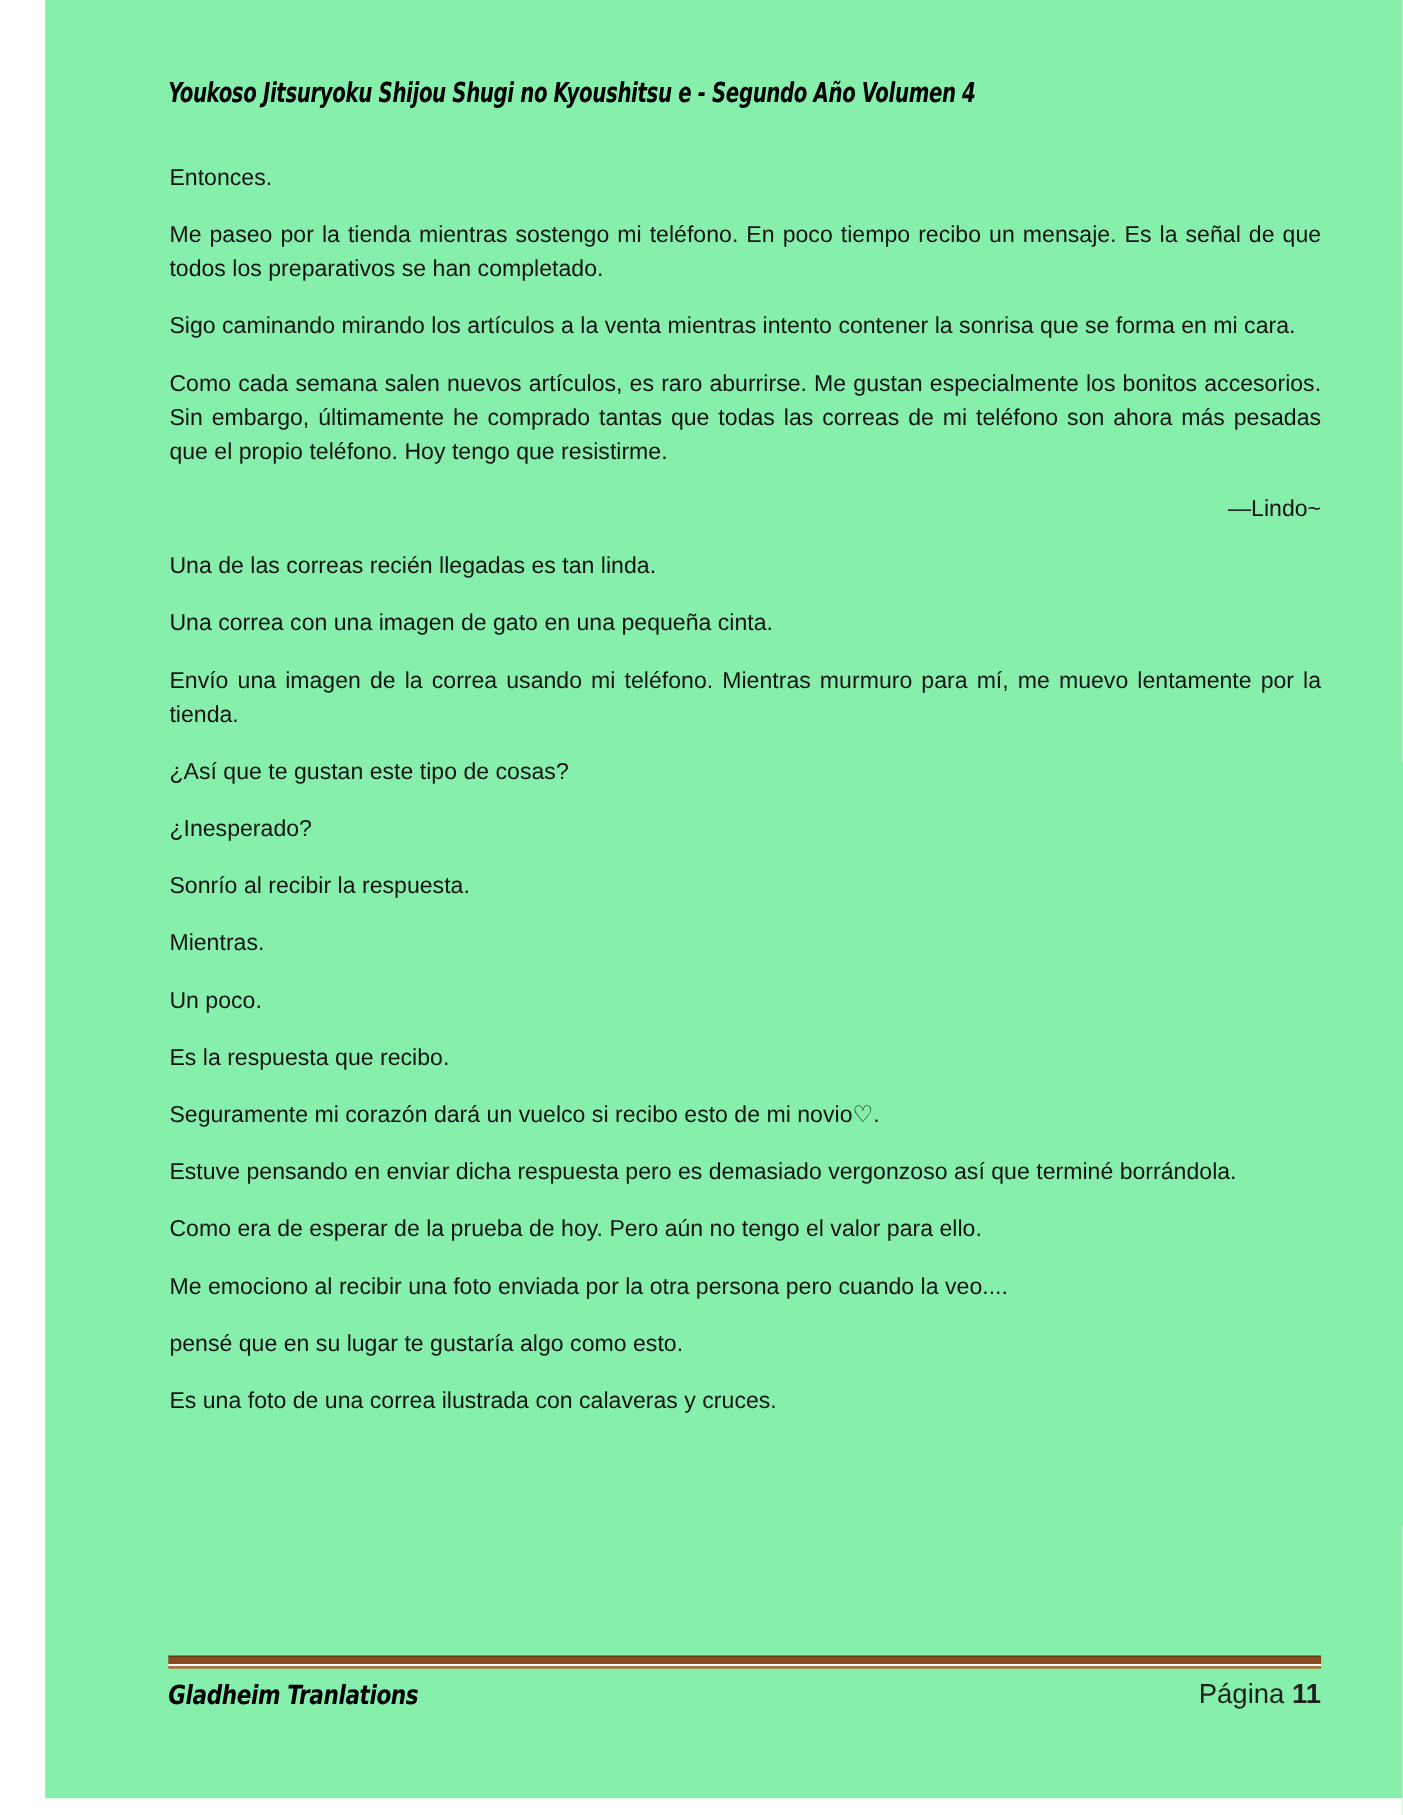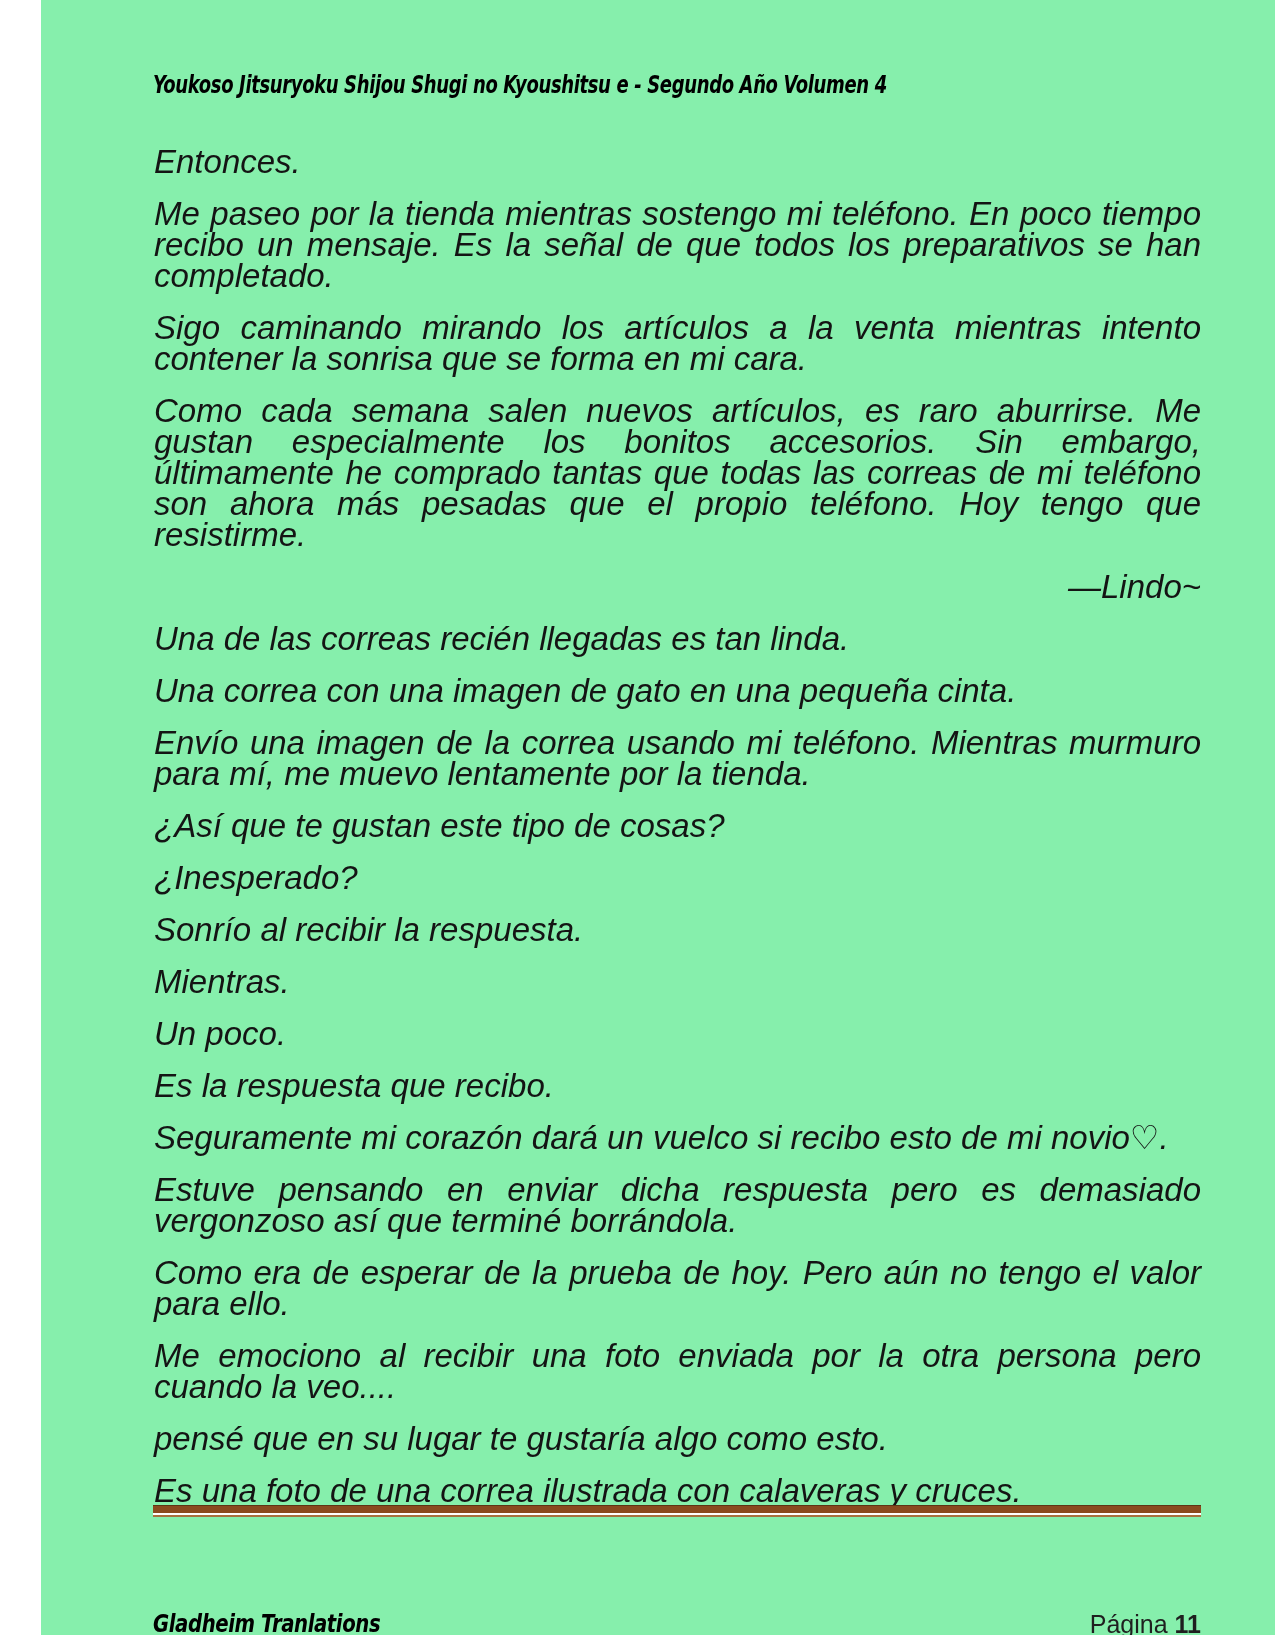--- a/index.html
+++ b/index.html
@@ -34,25 +34,24 @@
   }
   
   .body-text {
     position: absolute;
     top: 146px;
     left: 113px;
     width: 1047px;
   }
   .body-text p {
     margin: 0 0 21px 0;
-    font-size: 33px;
+    font-size: 21px;
     line-height: 31px;
     text-align: justify;
     color: #141414;
-    font-style: italic;
   }
   .body-text p.indented {
     text-indent: 73px;
     text-align: right;
   }
   
   .footer-rule {
     position: absolute;
     top: 1505px;
     left: 112px;
@@ -60,26 +59,26 @@
     height: 12px;
     
     background: linear-gradient(to bottom,
       #5e3414 0px, #5e3414 1px,
       #8a4a1e 1px, #8a4a1e 8px,
       #ffffff 8px, #ffffff 10px,
       #a8713f 10px, #a8713f 12px);
   }
   .footer-row {
     position: absolute;
-    top: 1610px;
+    top: 1526px;
     left: 112px;
     width: 1048px;
     display: flex;
     justify-content: space-between;
-    align-items: flex-start;
+    align-items: center;
   }
   .footer-brand {
     font-family: "DejaVu Sans", sans-serif;
     font-weight: 800;
     font-style: italic;
     font-size: 24px;
     letter-spacing: -0.5px;
     color: #000000;
     white-space: nowrap;
     transform: scaleX(0.82);

